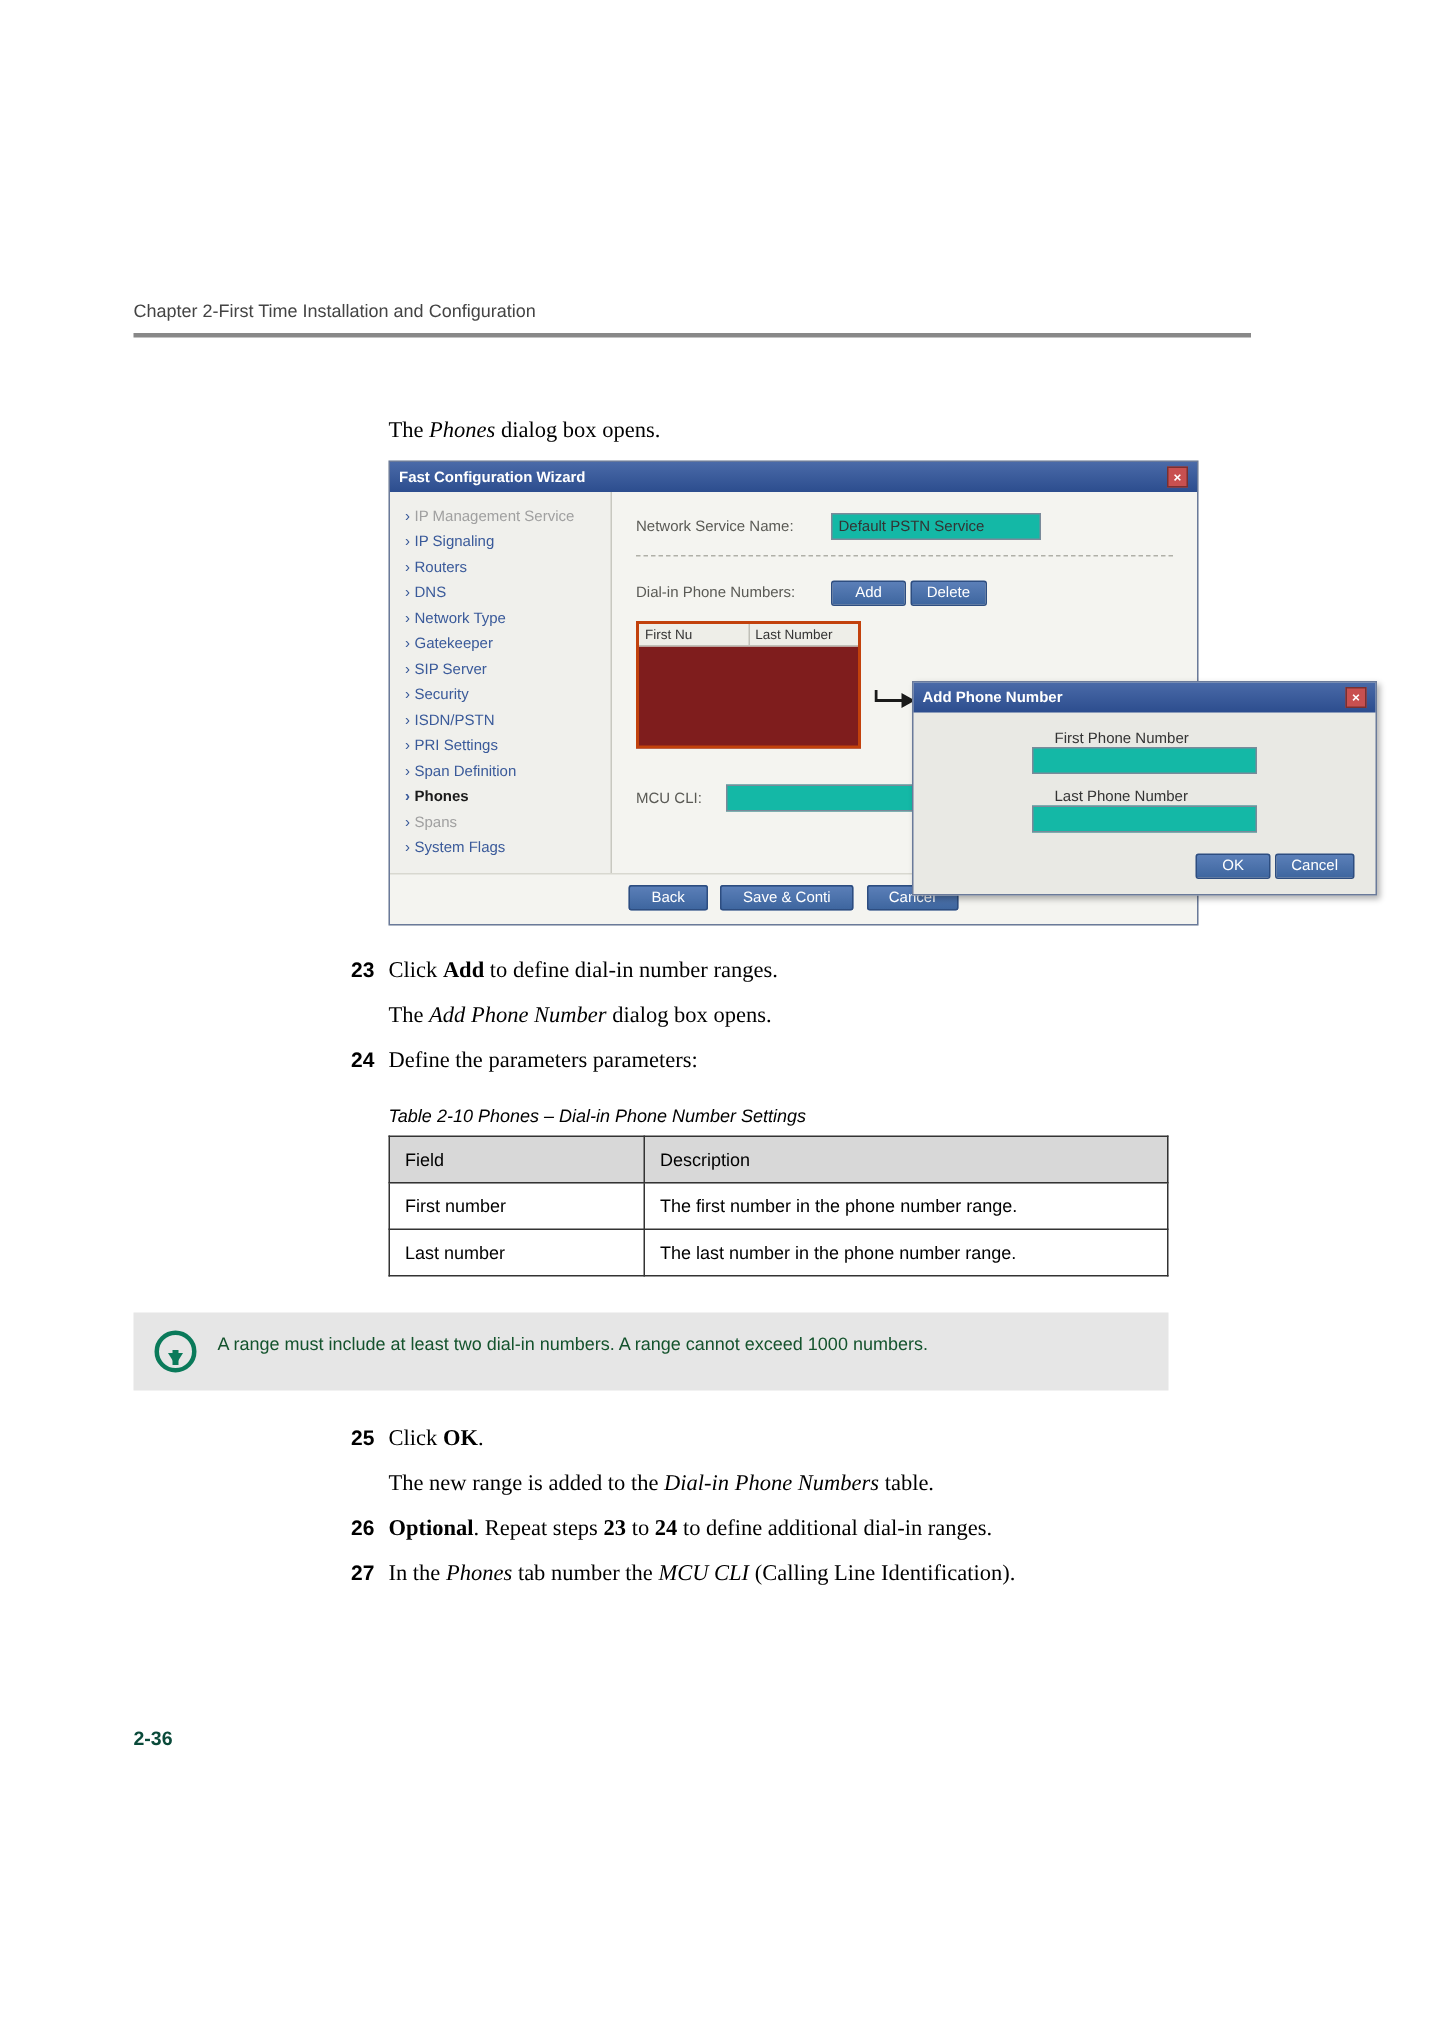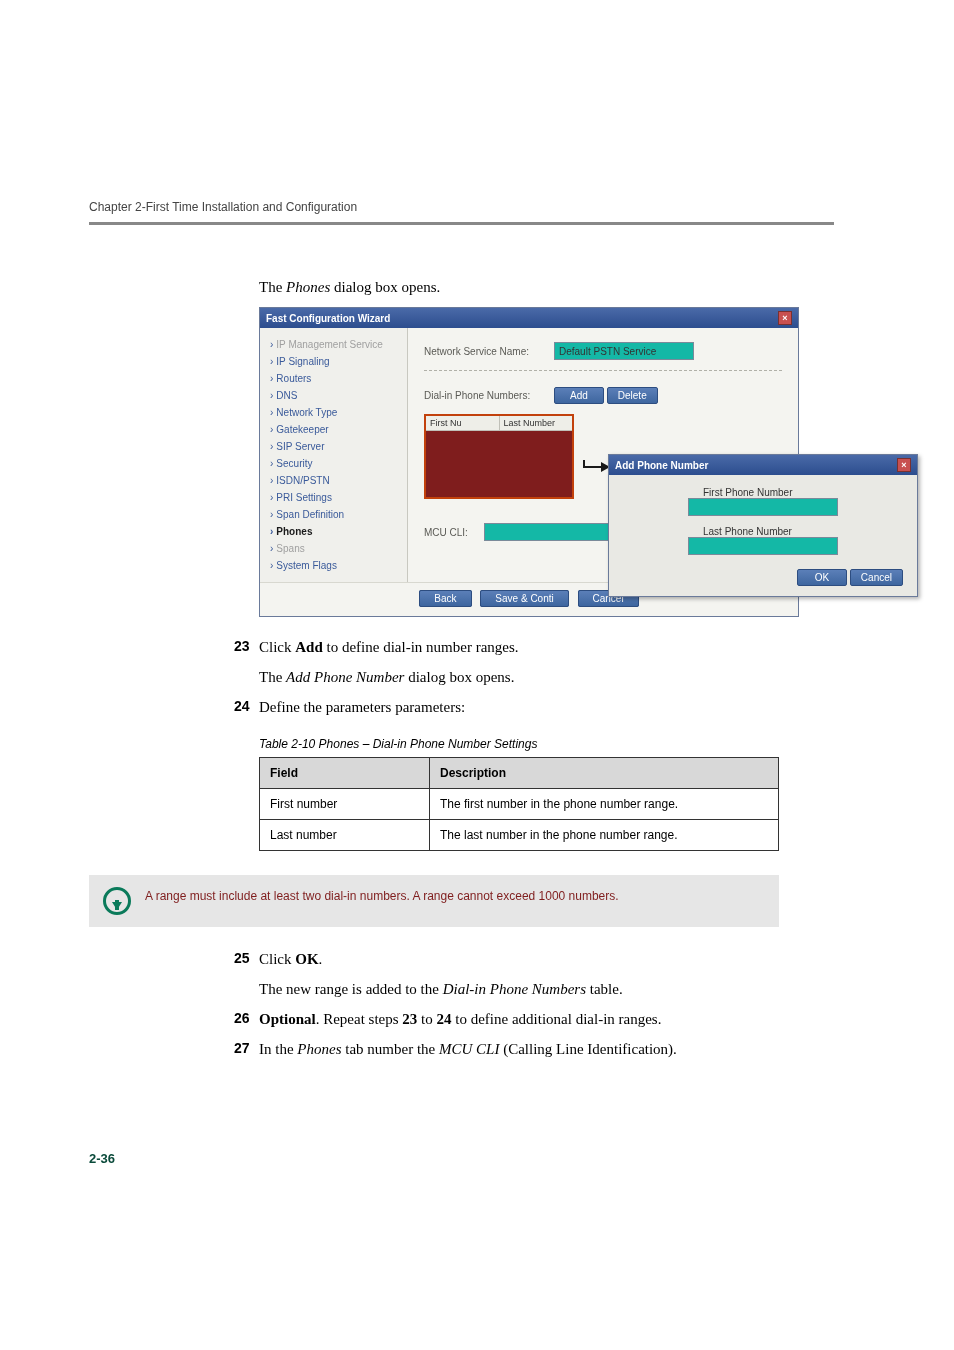--- a/index.html
+++ b/index.html
@@ -201,21 +201,21 @@
   .param-table th, .param-table td {
     border: 1px solid #333;
     padding: 8px 10px;
     font-size: 12px;
     font-family: "Helvetica Neue", Arial, sans-serif;
     text-align: left;
     vertical-align: top;
   }
   .param-table th {
     background: #d8d8d8;
-    font-weight: bold;
+    font-weight: normal;
   }
   .param-table th:first-child, .param-table td:first-child { width: 170px; }
 
   
   .note-box {
     display: flex;
     align-items: flex-start;
     background: #e6e6e6;
     padding: 12px 14px;
     margin-bottom: 20px;
@@ -243,21 +243,21 @@
     position: absolute;
     left: 50%; top: 10px;
     transform: translateX(-50%);
     width: 4px; height: 10px;
     background: #0a7a5a;
   }
   .note-text {
     font-family: "Helvetica Neue", Arial, sans-serif;
     font-size: 12px;
     line-height: 1.5;
-    color: #7f1d1d;
+    color: #14532d;
   }
 
   .page-num {
     font-family: "Helvetica Neue", Arial, sans-serif;
     font-weight: bold;
     color: #0a4a3a;
     font-size: 13px;
     margin-top: 90px;
   }
 </style>

